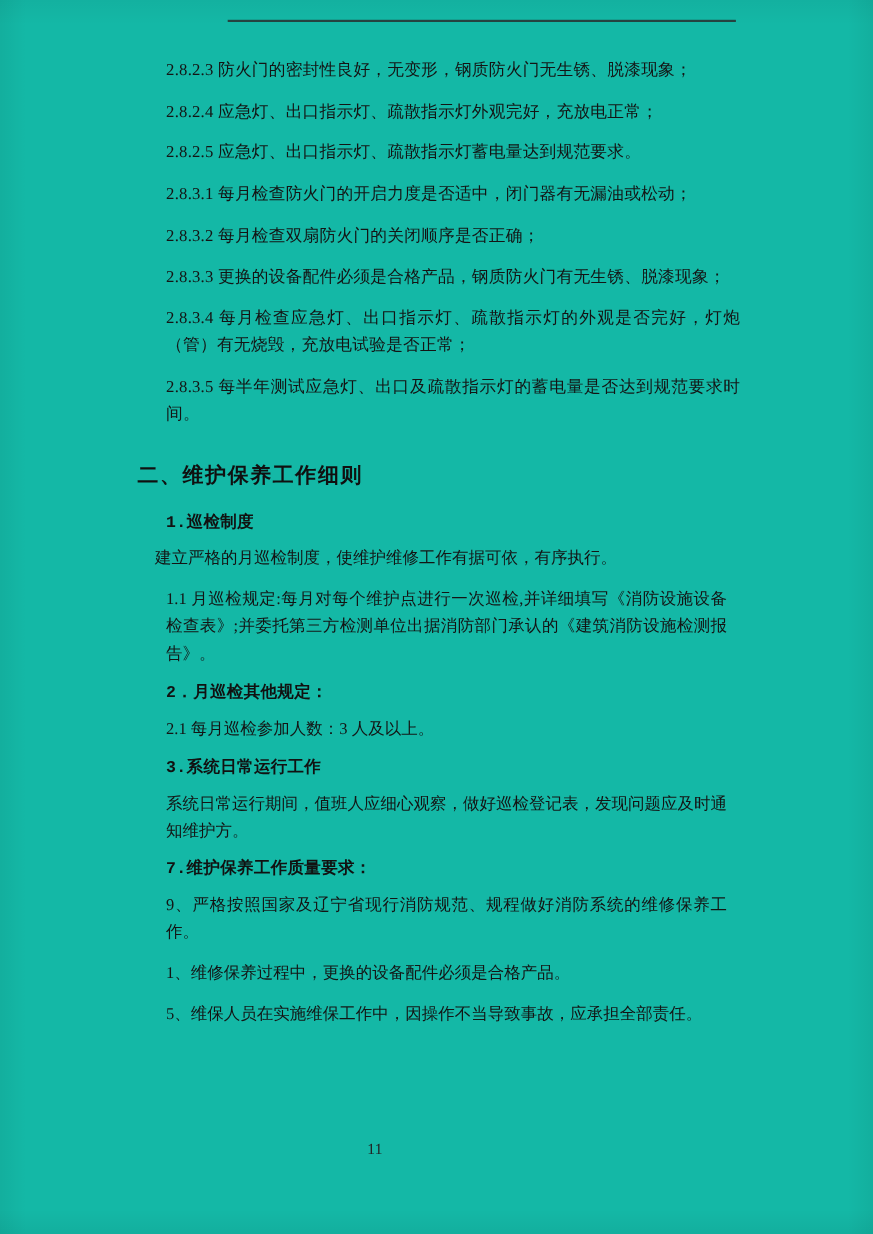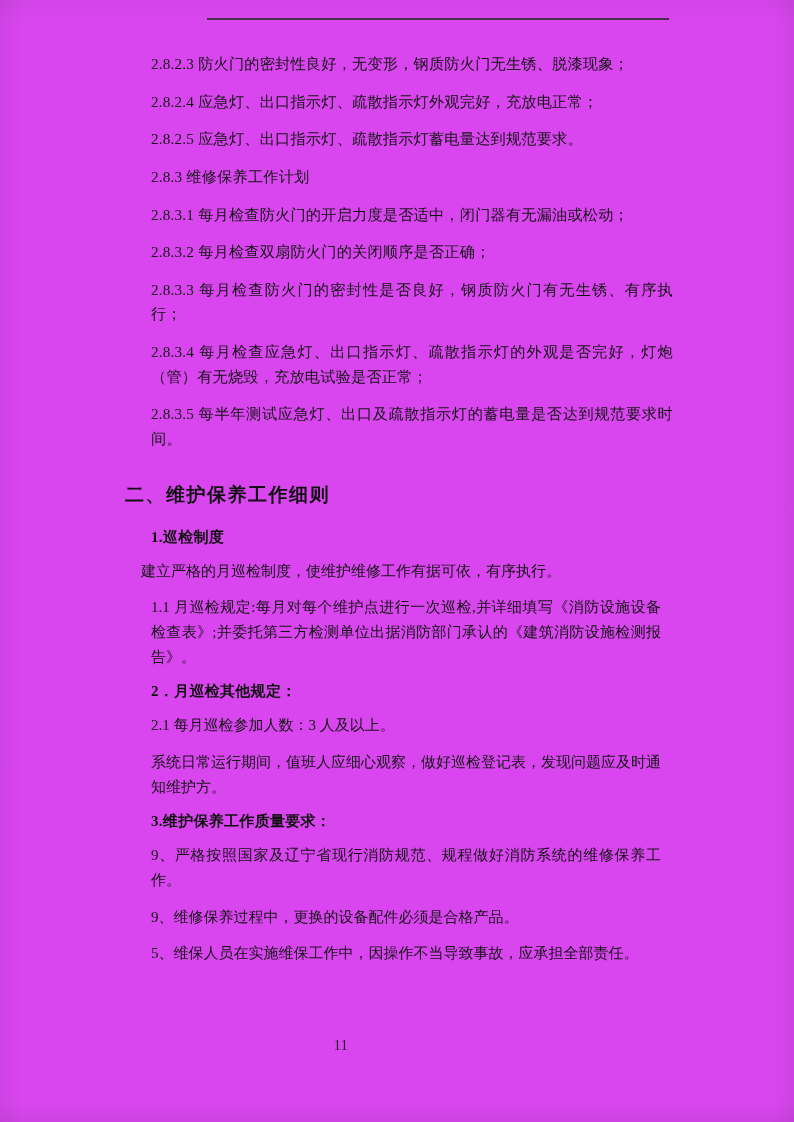--- a/index.html
+++ b/index.html
@@ -14,21 +14,21 @@
     color: #1a1a1a;
     position: relative;
     overflow: hidden;
   }
   .page {
     position: relative;
     width: 794px;
     height: 1122px;
     box-sizing: border-box;
     padding: 0;
-    background: #d946ef;
+    background: #14b8a6;
   }
   
   .page::before {
     content: "";
     position: absolute;
     inset: 0;
     pointer-events: none;
     background:
       linear-gradient(to right, rgba(0,0,0,0.05), rgba(0,0,0,0) 3%),
       linear-gradient(to left, rgba(0,0,0,0.05), rgba(0,0,0,0) 3%),
@@ -71,20 +71,21 @@
     color: #101010;
     font-family: "Liberation Serif", "DejaVu Serif", serif;
   }
   .sub-head {
     font-size: 15px;
     font-weight: bold;
     margin: 0 0 12px 0;
     padding-left: 26px;
     letter-spacing: 0.3px;
     color: #111;
+    font-family: Liberation Mono, monospace;
   }
   .body-line {
     font-size: 15px;
     line-height: 1.66;
     margin: 0 12px 12px 0;
     text-align: justify;
     color: #141414;
   }
   .pl16 { padding-left: 16px; }
   .pl26 { padding-left: 26px; }
@@ -104,40 +105,40 @@
 
 <div class="page">
 
   <div class="header-rule"></div>
 
   <div class="content">
 
     <p class="para indent2">2.8.2.3 防火门的密封性良好，无变形，钢质防火门无生锈、脱漆现象；</p>
     <p class="para indent2">2.8.2.4 应急灯、出口指示灯、疏散指示灯外观完好，充放电正常；</p>
     <p class="para indent2">2.8.2.5 应急灯、出口指示灯、疏散指示灯蓄电量达到规范要求。</p>
-    <p class="para indent2">2.8.3 维修保养工作计划</p>
     <p class="para indent2">2.8.3.1 每月检查防火门的开启力度是否适中，闭门器有无漏油或松动；</p>
     <p class="para indent2">2.8.3.2 每月检查双扇防火门的关闭顺序是否正确；</p>
-    <p class="para indent2">2.8.3.3 每月检查防火门的密封性是否良好，钢质防火门有无生锈、有序执行；</p>
+    <p class="para indent2">2.8.3.3 更换的设备配件必须是合格产品，钢质防火门有无生锈、脱漆现象；</p>
     <p class="para indent2">2.8.3.4 每月检查应急灯、出口指示灯、疏散指示灯的外观是否完好，灯炮（管）有无烧毁，充放电试验是否正常；</p>
     <p class="para indent2">2.8.3.5 每半年测试应急灯、出口及疏散指示灯的蓄电量是否达到规范要求时间。</p>
 
     <h2 class="section-title">二、维护保养工作细则</h2>
 
     <h3 class="sub-head">1.巡检制度</h3>
     <p class="body-line pl16">建立严格的月巡检制度，使维护维修工作有据可依，有序执行。</p>
     <p class="body-line pl26">1.1 月巡检规定:每月对每个维护点进行一次巡检,并详细填写《消防设施设备检查表》;并委托第三方检测单位出据消防部门承认的《建筑消防设施检测报告》。</p>
 
     <h3 class="sub-head">2．月巡检其他规定：</h3>
     <p class="body-line pl26">2.1 每月巡检参加人数：3 人及以上。</p>
 
+    <h3 class="sub-head">3.系统日常运行工作</h3>
     <p class="body-line pl26">系统日常运行期间，值班人应细心观察，做好巡检登记表，发现问题应及时通知维护方。</p>
 
-    <h3 class="sub-head">3.维护保养工作质量要求：</h3>
+    <h3 class="sub-head">7.维护保养工作质量要求：</h3>
     <p class="body-line pl26">9、严格按照国家及辽宁省现行消防规范、规程做好消防系统的维修保养工作。</p>
-    <p class="body-line pl26">9、维修保养过程中，更换的设备配件必须是合格产品。</p>
+    <p class="body-line pl26">1、维修保养过程中，更换的设备配件必须是合格产品。</p>
     <p class="body-line pl26">5、维保人员在实施维保工作中，因操作不当导致事故，应承担全部责任。</p>
 
   </div>
 
   <div class="page-number">11</div>
 
 </div>
 
 </body></html>

